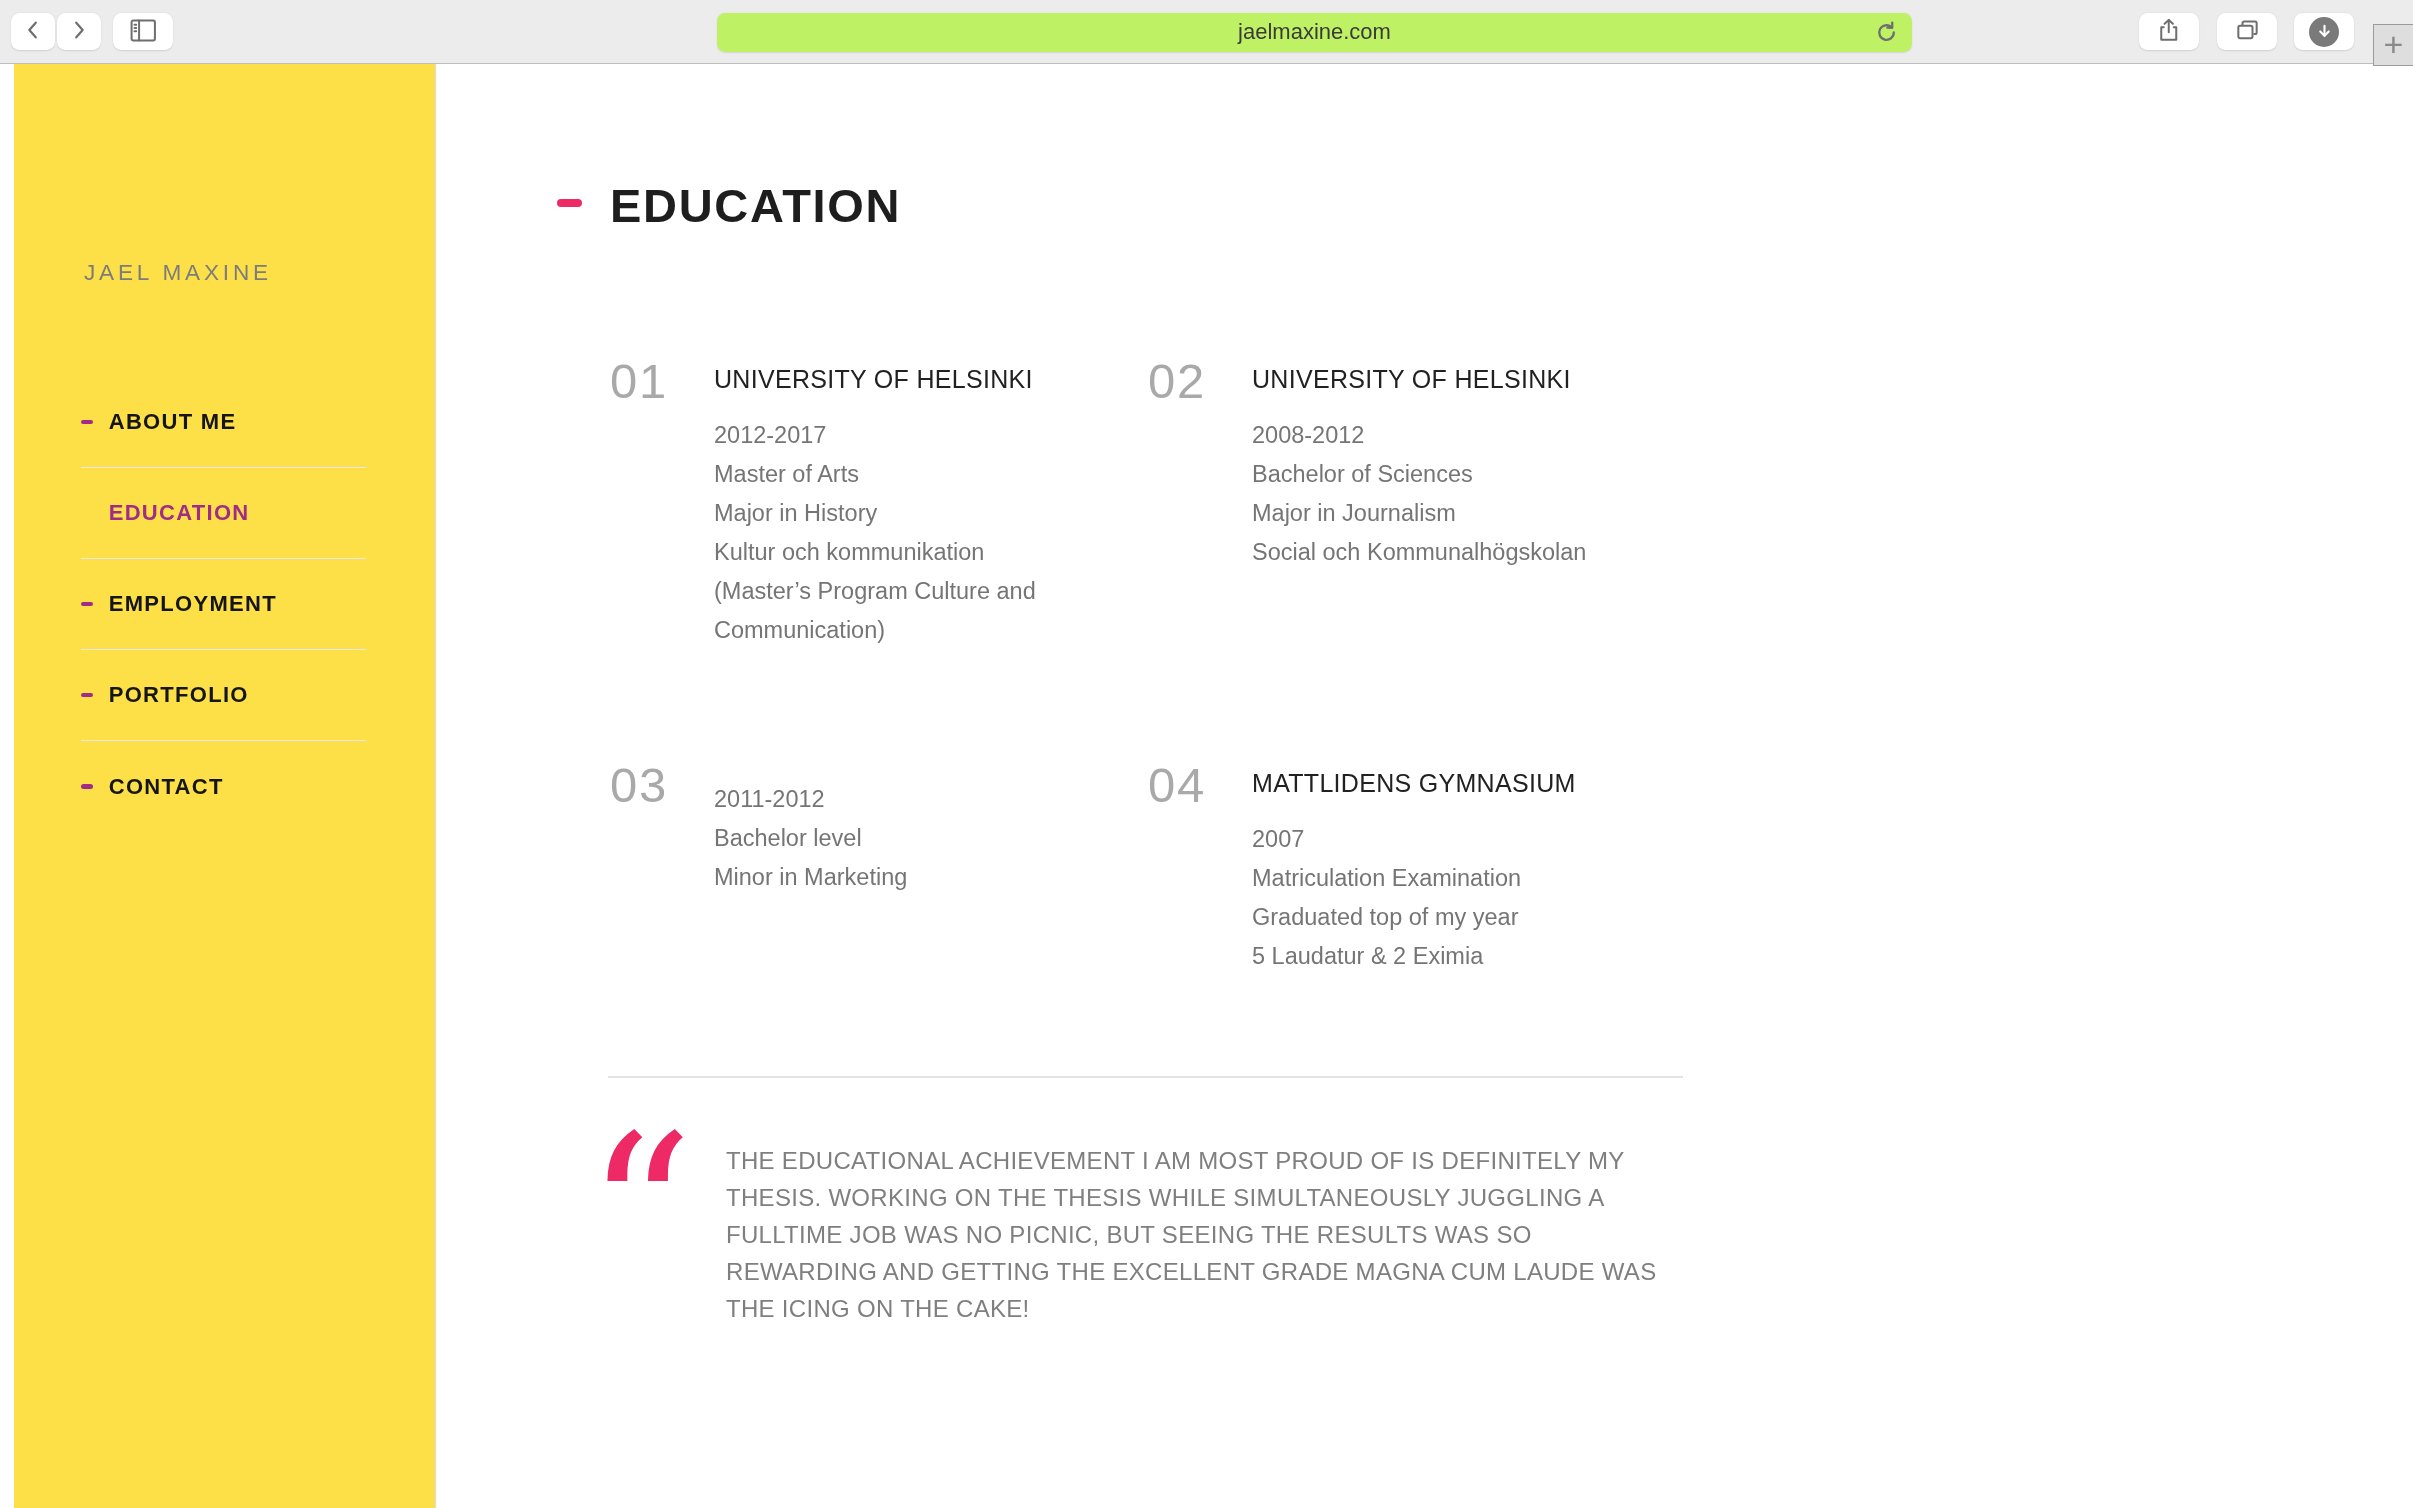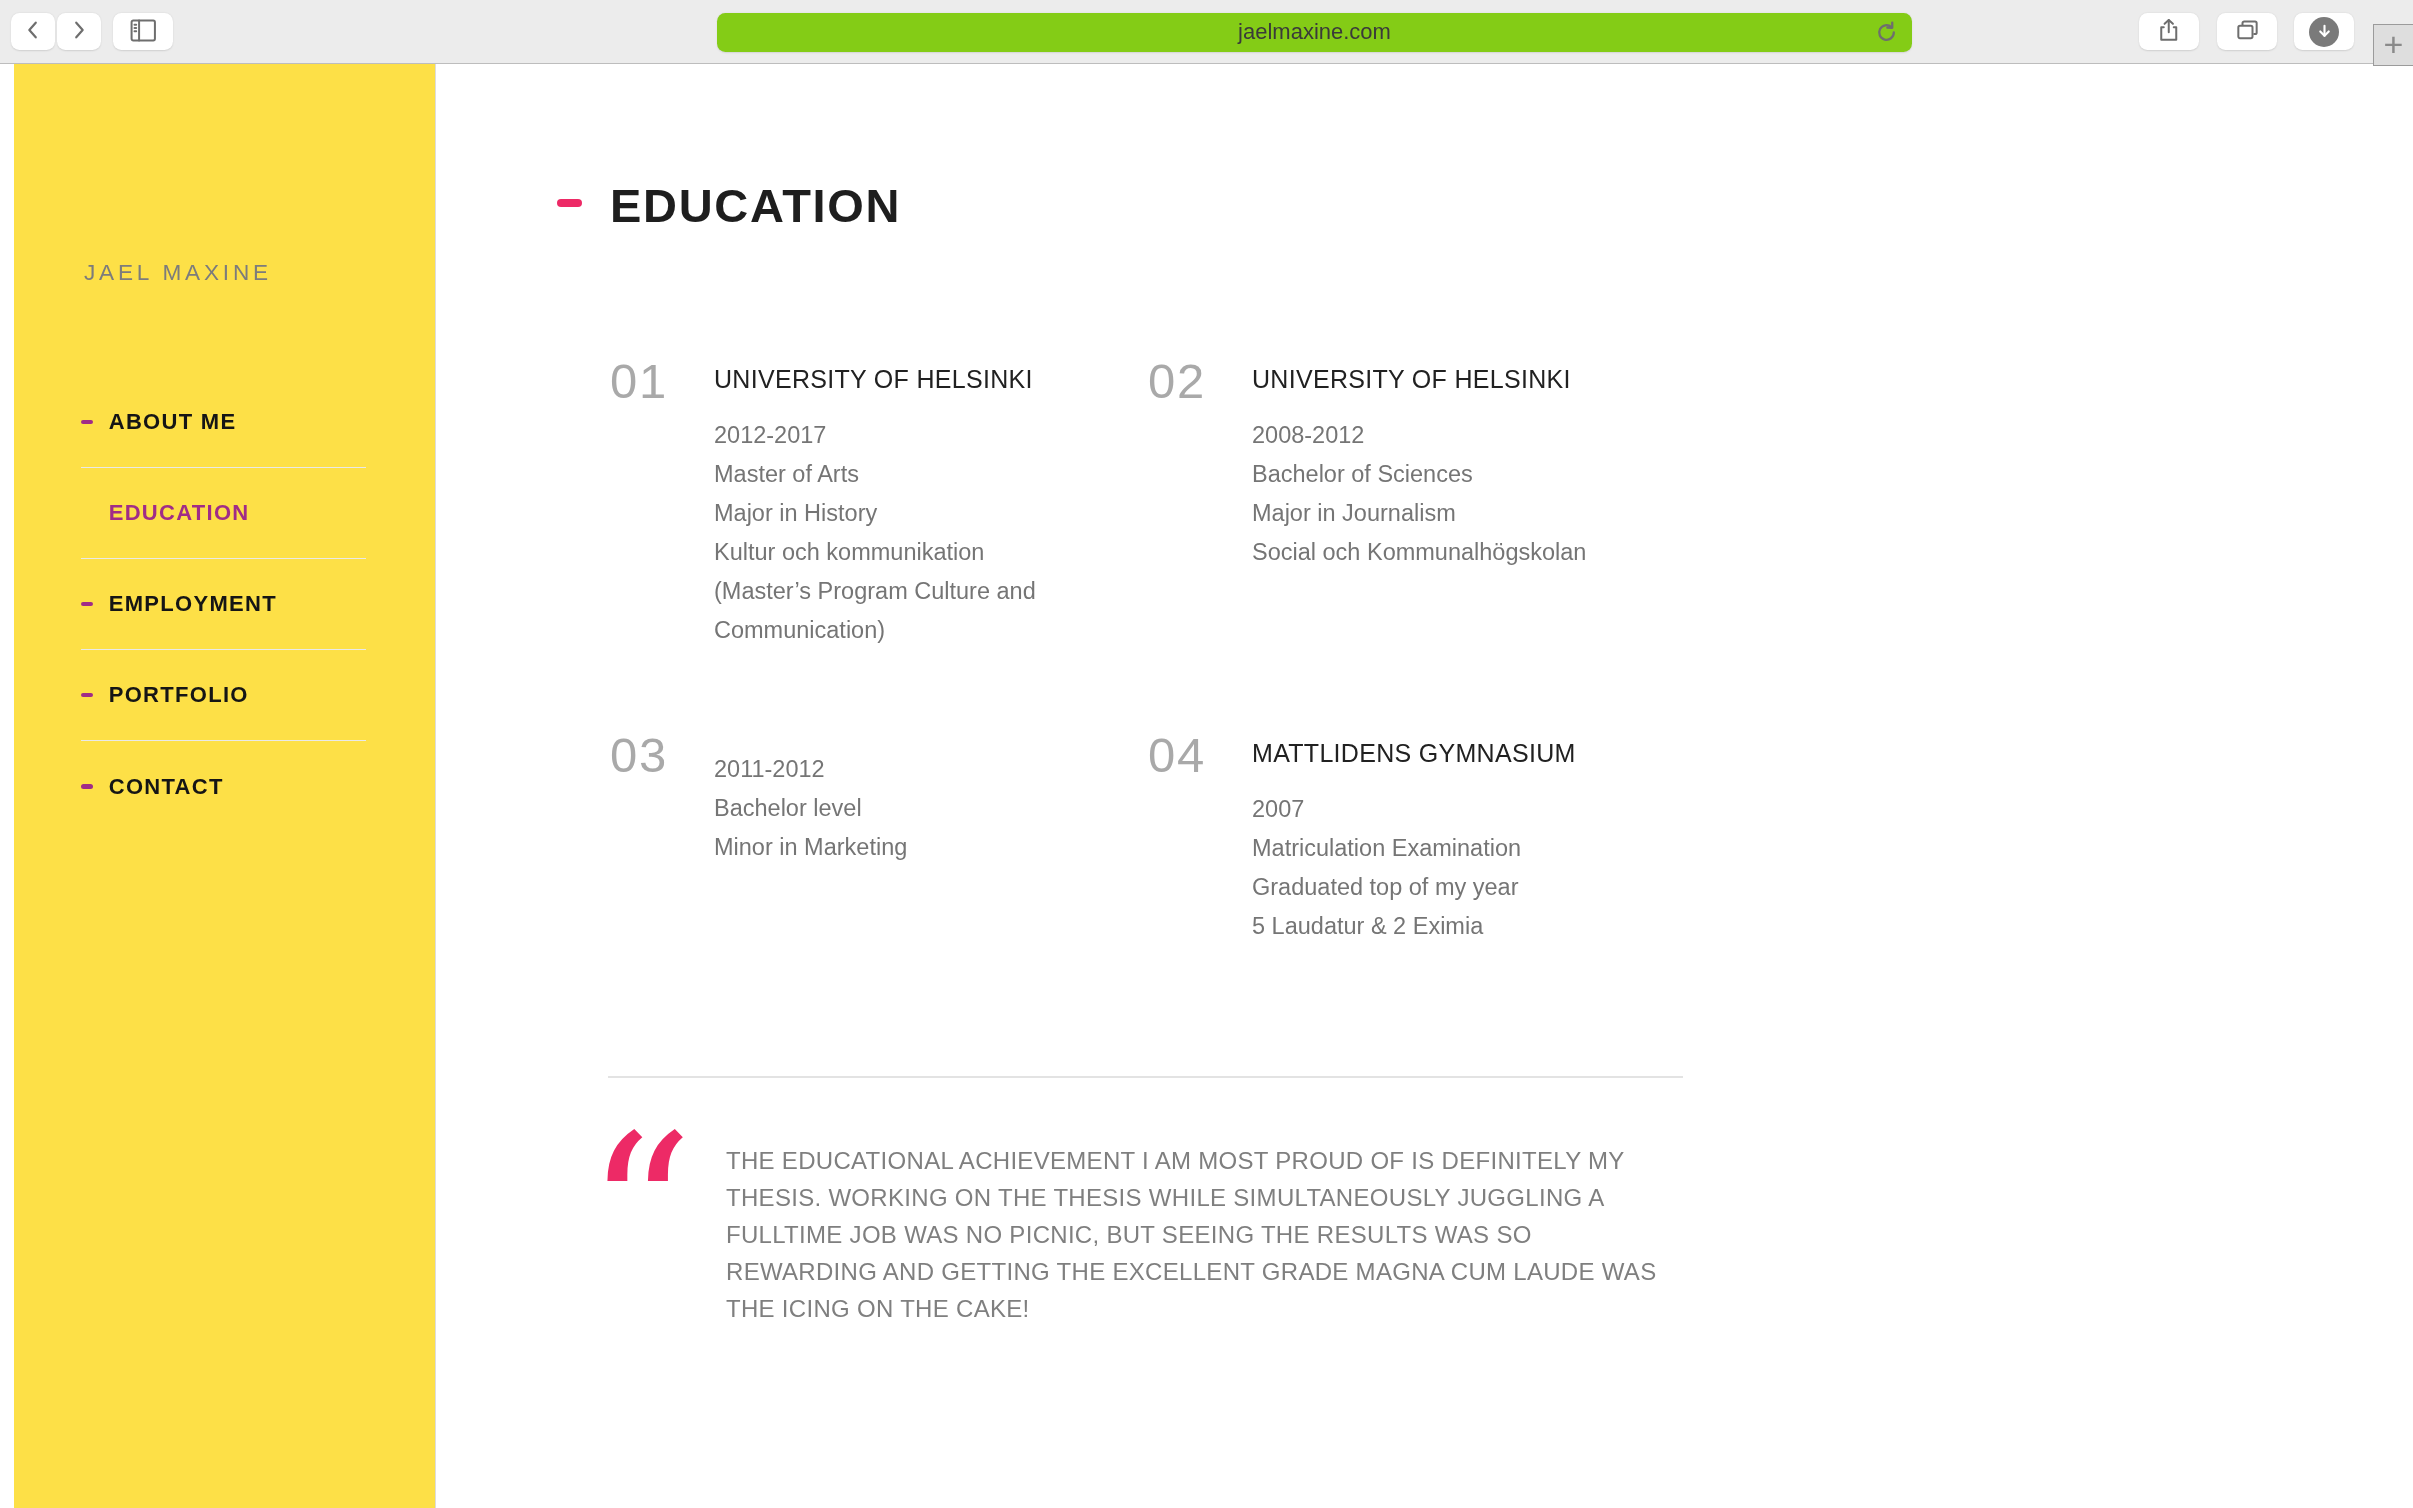--- a/index.html
+++ b/index.html
@@ -16,21 +16,21 @@
   .btn-back { left:11px;  width:44px; }
   .btn-fwd  { left:57px;  width:44px; }
   .btn-side { left:113px; width:60px; }
   .btn-share { left:2139px; width:60px; }
   .btn-tabs  { left:2217px; width:60px; }
   .btn-dl    { left:2294px; width:60px; }
   .dl-circle { width:30px; height:30px; border-radius:50%; background:#7a7a7a;
     display:flex; align-items:center; justify-content:center; }
   .dl-circle svg { stroke:#ffffff; stroke-width:3; }
   .url-bar { position:absolute; left:717px; top:12.6px; width:1195px; height:39px;
-    background:#84cc16; border-radius:8.4px; box-shadow:0 0.8px 1.7px rgba(0,0,0,0.10);
+    background:#bef264; border-radius:8.4px; box-shadow:0 0.8px 1.7px rgba(0,0,0,0.10);
     display:flex; align-items:center; justify-content:center; }
   .url-text { font-size:22px; color:#3a3a3a; }
   .reload { position:absolute; right:13.4px; top:7.5px; width:25px; height:25px; }
   .reload svg { stroke:#6e6e6e; fill:none; stroke-width:2.2; stroke-linecap:round; stroke-linejoin:round; }
   .new-tab { position:absolute; right:0; top:23.5px; width:40px; height:42px;
     background:#dedede; border:1.7px solid #9b9b9b; border-right:none;
     display:flex; align-items:center; justify-content:center;
     font-size:34px; font-weight:300; color:#8a8a8a; z-index:6; }
 
   
@@ -50,21 +50,21 @@
   .nav-item.active .nav-label { color:var(--accent-magenta,#a02c87); }
 
   
   .main { position:absolute; left:422px; top:0; width:1992px; height:1445px; }
   .title-dash { position:absolute; left:135px; top:135px; width:25px; height:8.4px;
     border-radius:4.2px; background:var(--accent-pink,#ed2a66); }
   .page-title { position:absolute; left:188px; top:117px; font-size:47px; line-height:50px;
     font-weight:800; letter-spacing:1.7px; color:#1e1e1e; }
 
   .entries { position:absolute; left:188px; top:295px; width:1081px;
-    display:grid; grid-template-columns:538px 538px; row-gap:83px; }
+    display:grid; grid-template-columns:538px 538px; row-gap:113px; }
   .entry { display:flex; align-items:flex-start; }
   .entry-number { width:104px; flex:0 0 auto; font-size:49px; line-height:44px;
     font-weight:300; color:var(--number-gray,#a9a9a9); letter-spacing:1.7px; }
   .entry-body { width:369px; }
   .school-name { font-size:25px; line-height:40px; font-weight:500;
     letter-spacing:0.3px; color:#212121; }
   .entry-lines { margin-top:17px; }
   .entry-line { font-size:23.5px; line-height:39px; color:var(--text-gray,#757575); }
 
   .divider { position:absolute; left:186px; top:1012px; width:1075px; height:1.7px;

